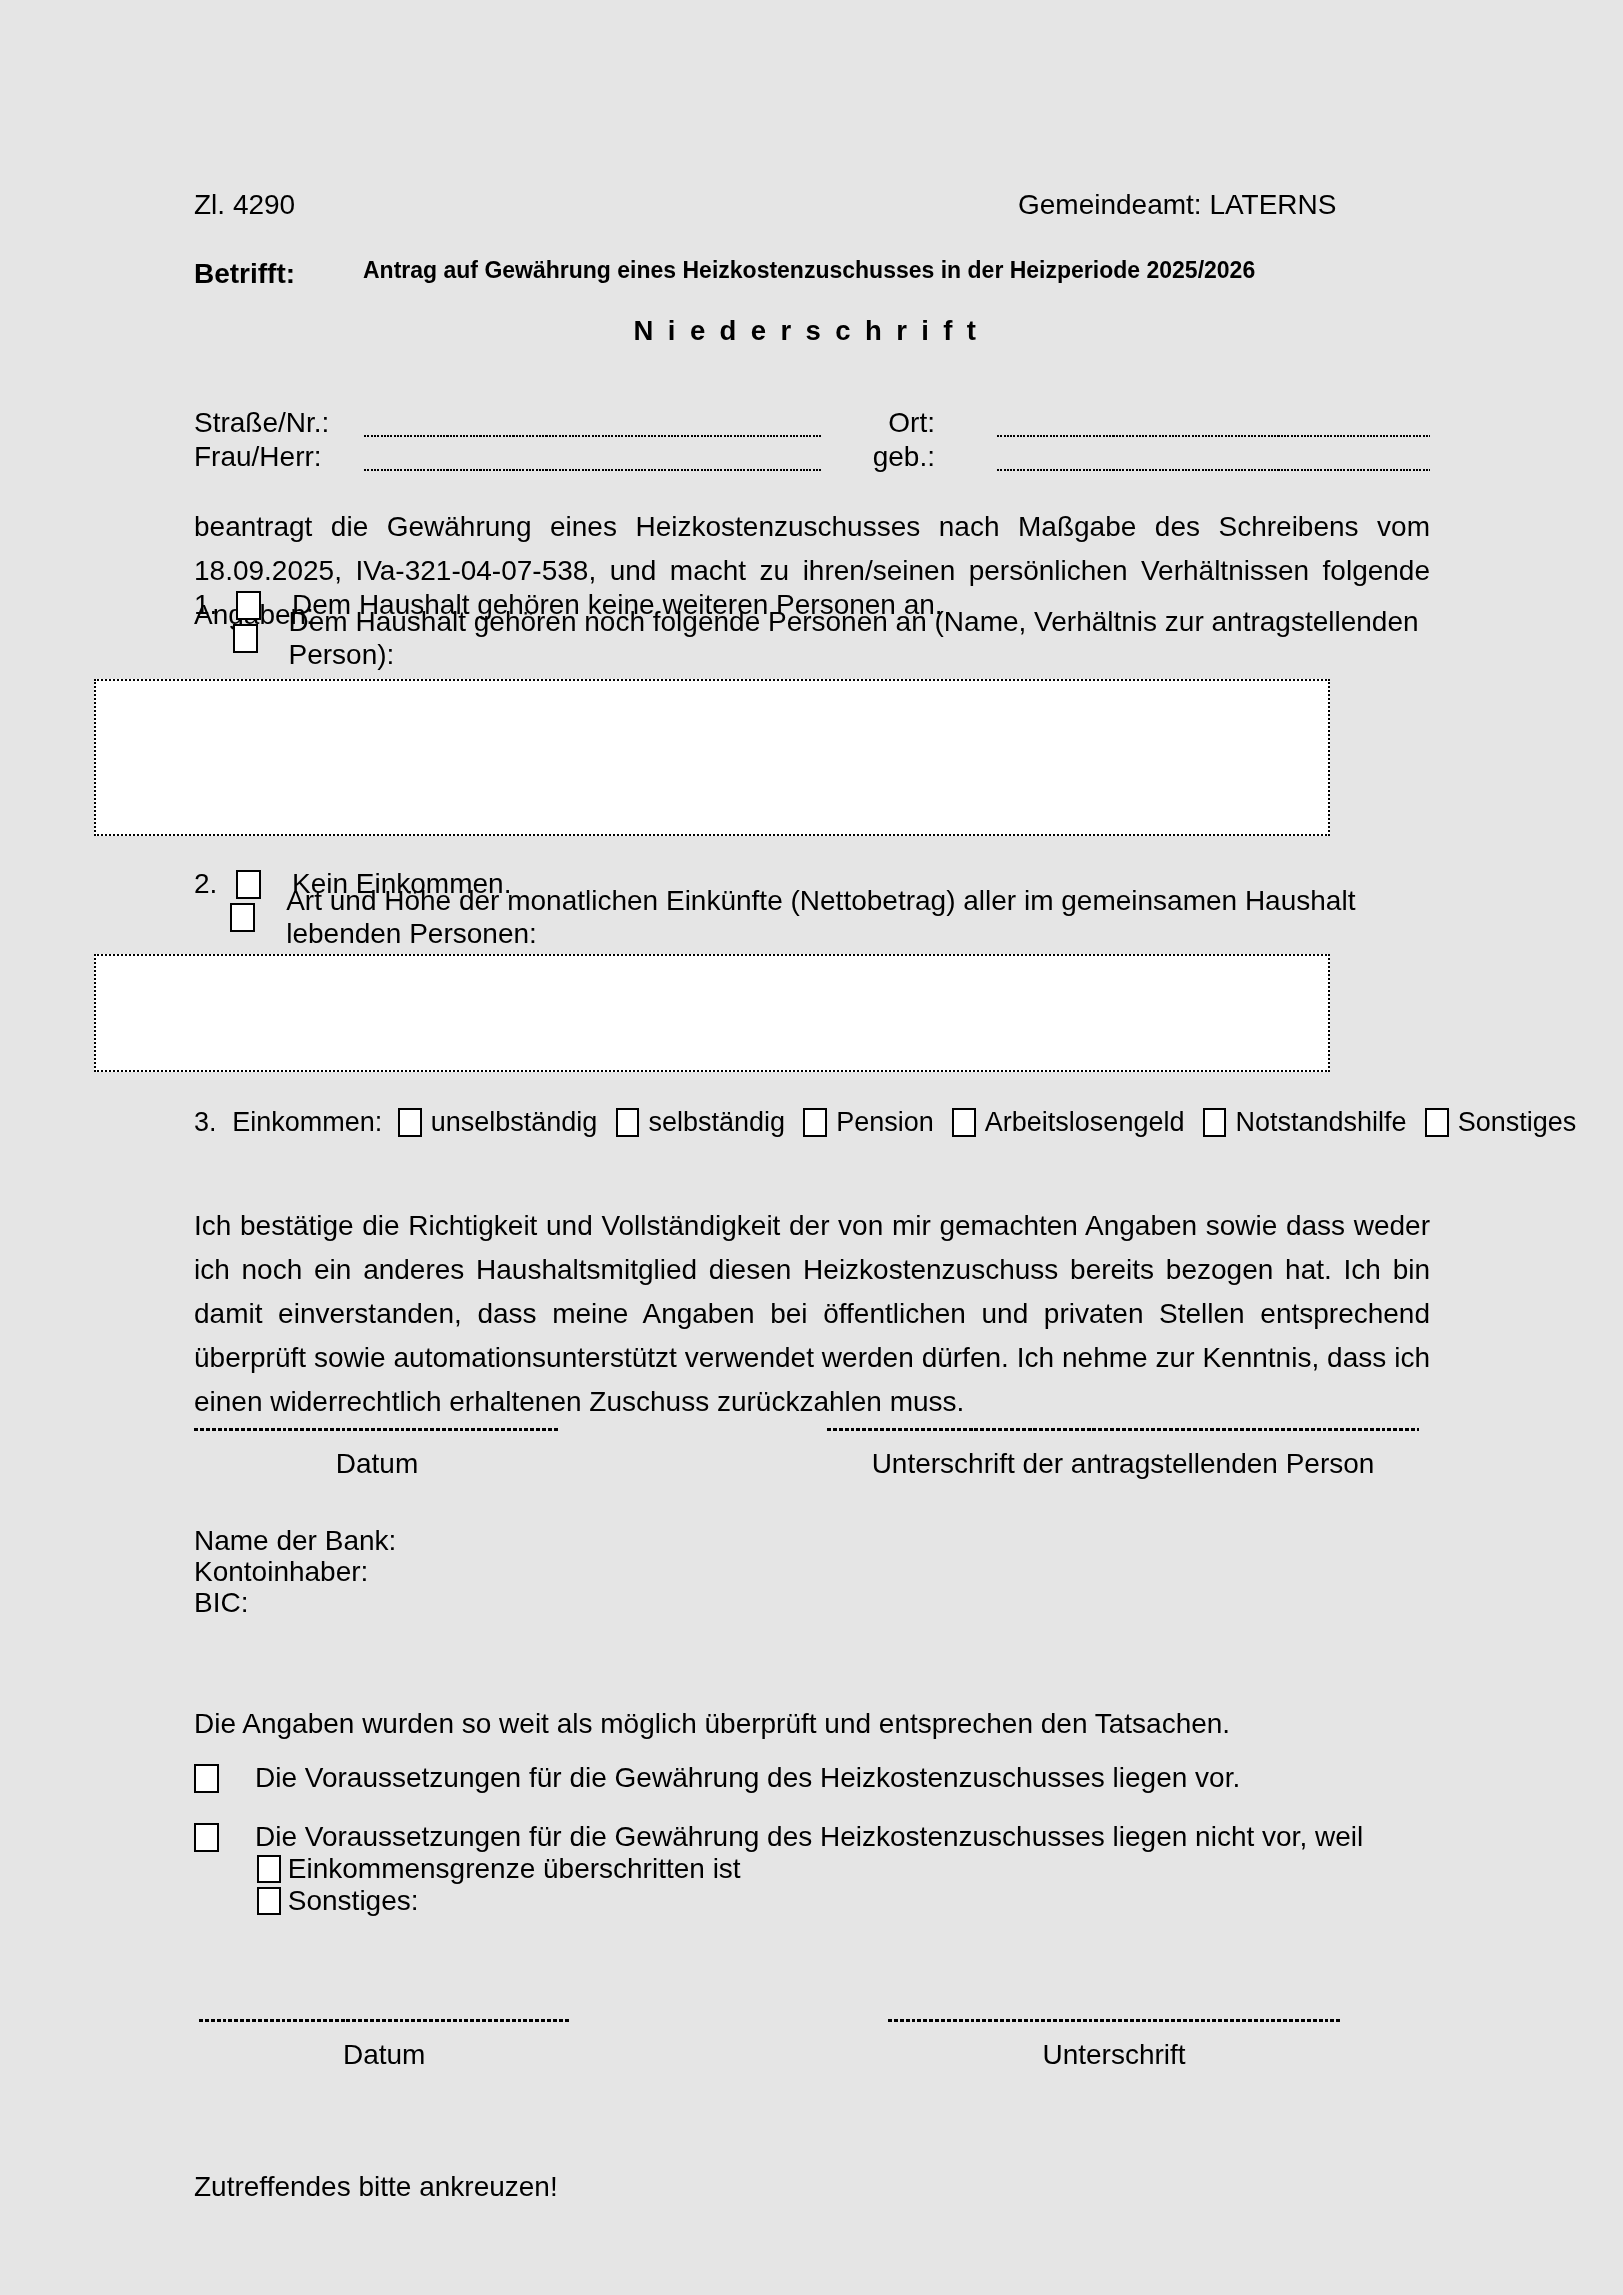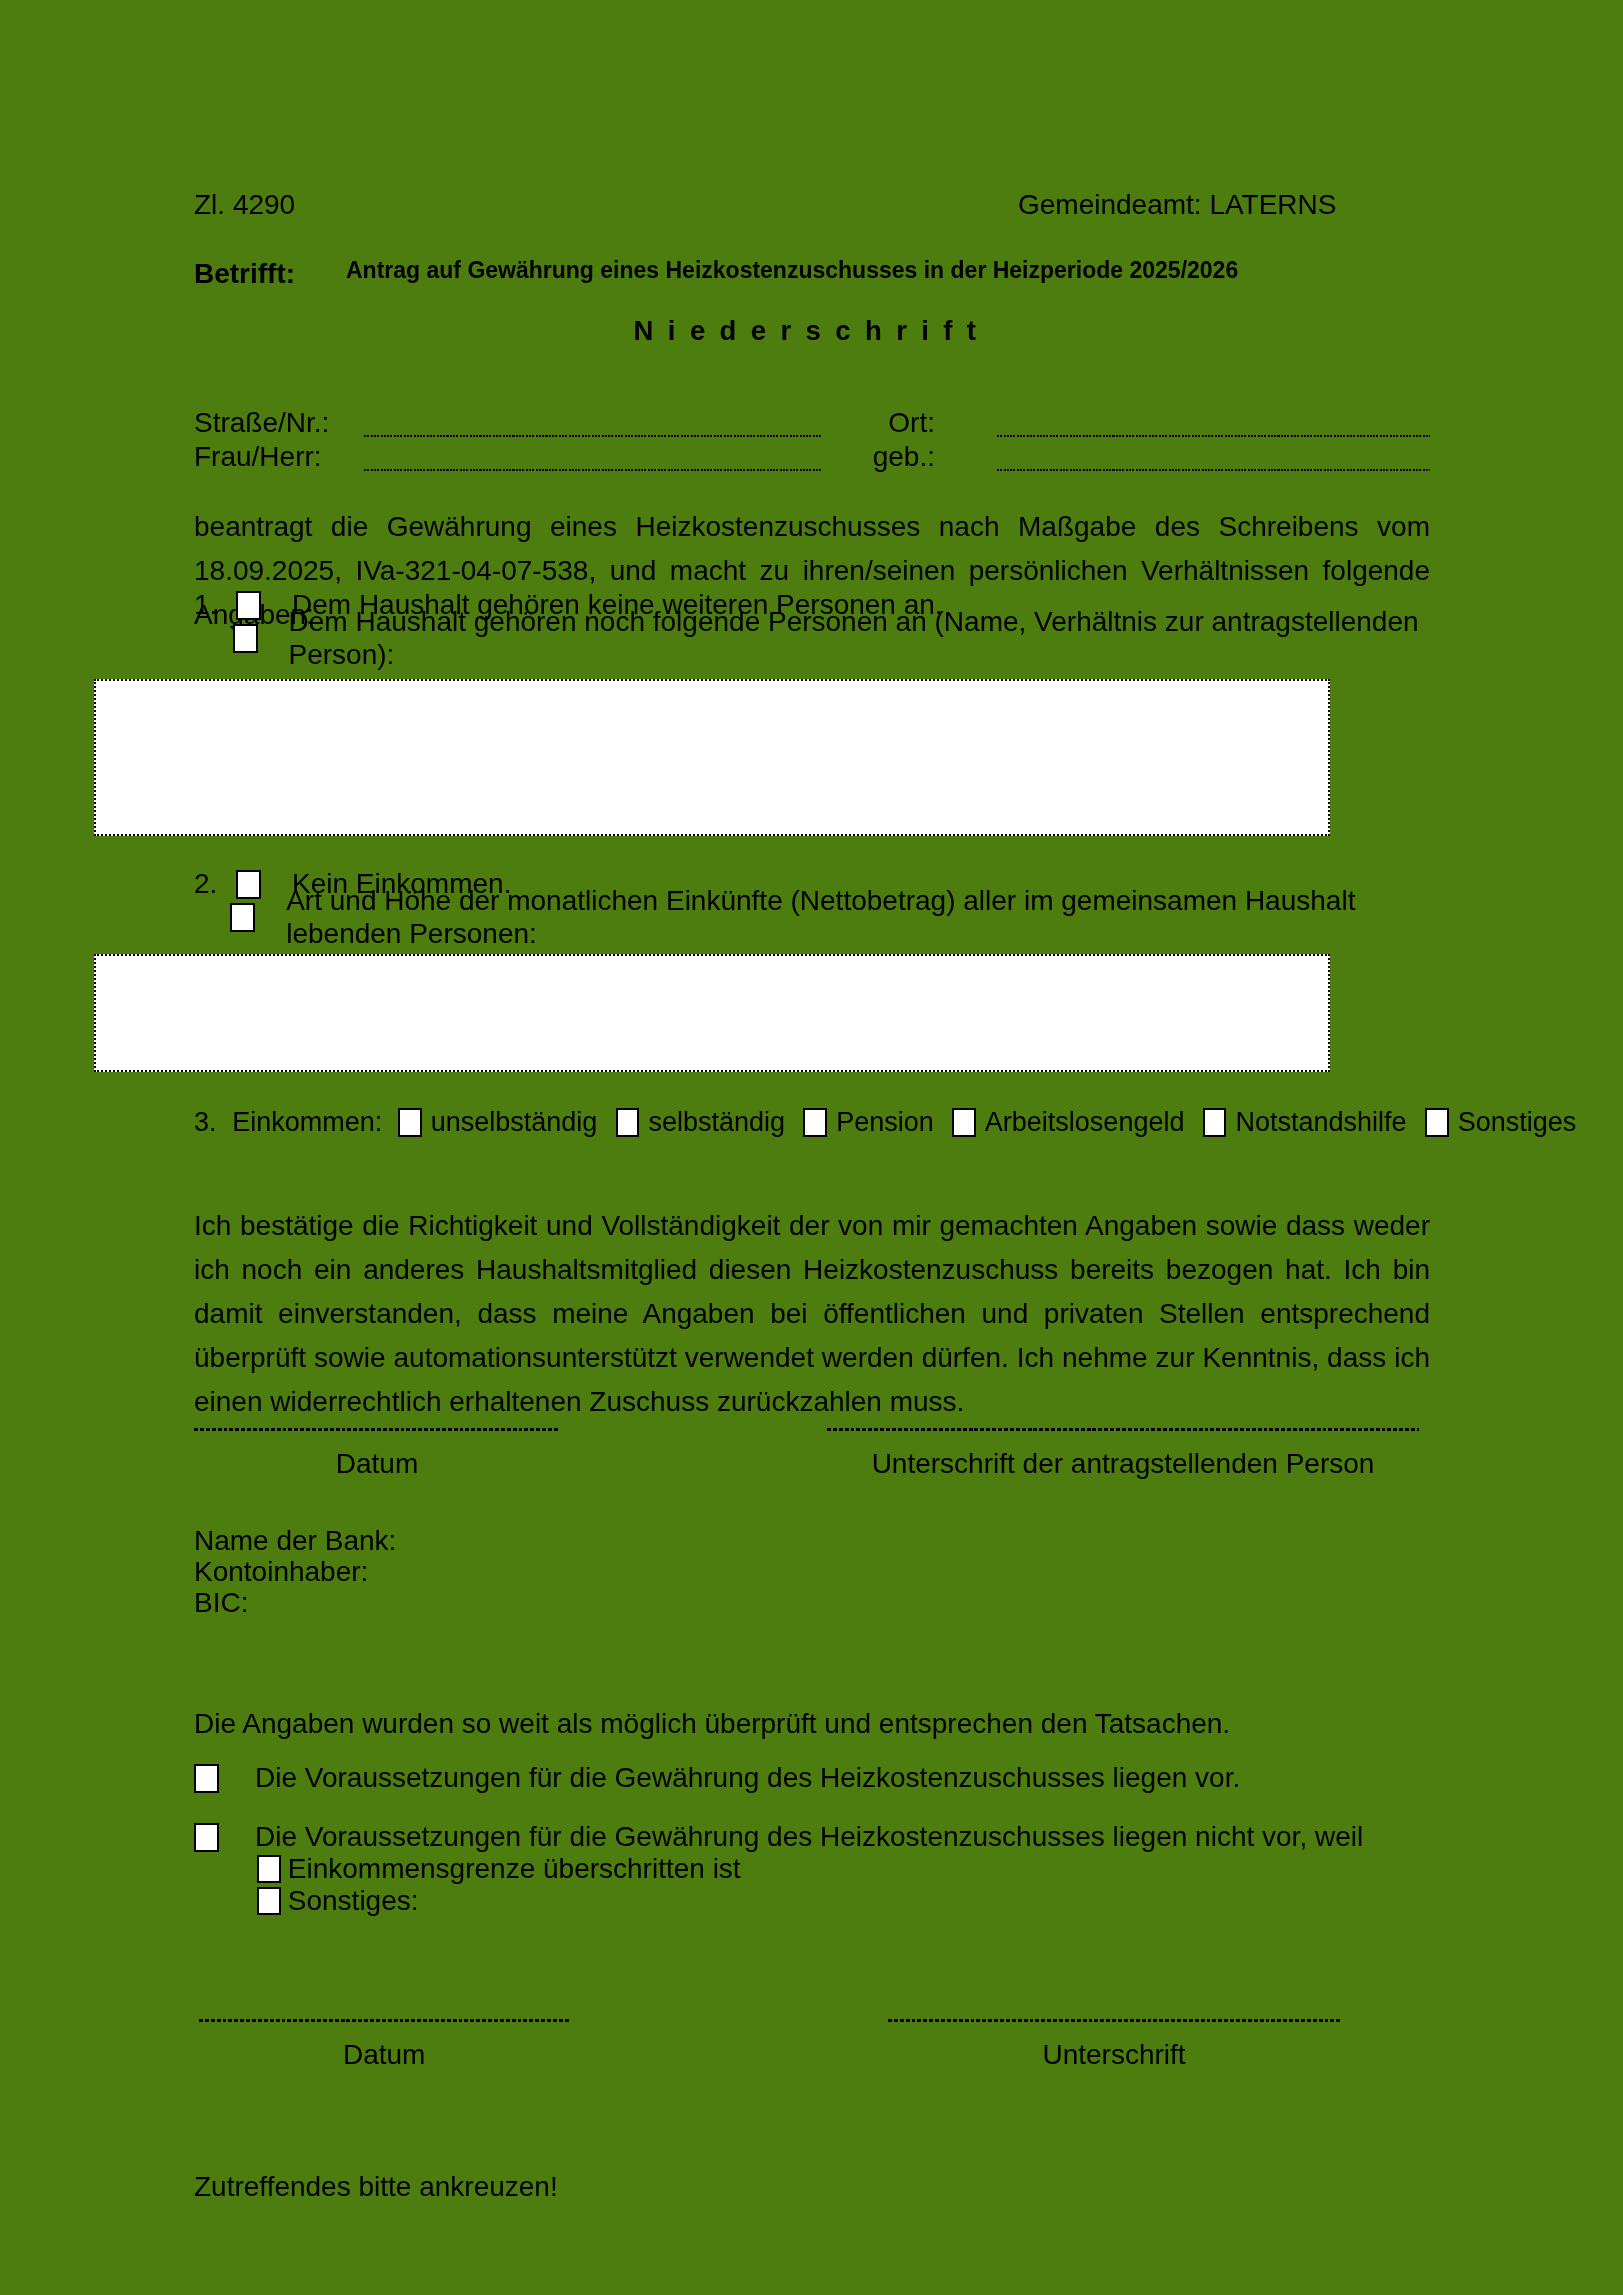--- a/index.html
+++ b/index.html
@@ -3,21 +3,21 @@
 <meta charset="utf-8">
 <style>
   * { margin: 0; padding: 0; box-sizing: border-box; }
   html, body { background: #ffffff; }
   body { font-family: "Liberation Sans", sans-serif; color: #000; }
 
   .page {
     position: relative;
     width: 1623px;
     height: 2295px;
-    background: #4d7c0f;
+    background: #e5e5e5;
     overflow: hidden;
     font-size: 28px;
     line-height: 1.18;
   }
   .sec {
     position: absolute;
     left: 194px;
     width: 1236px;
   }
 
@@ -91,21 +91,21 @@
 </head>
 <body>
 
 <div class="page">
 
   <div class="sec hdr" style="top:188px;">
     <span>Zl. 4290</span>
     <span class="office">Gemeindeamt: LATERNS</span>
   </div>
 
-  <div class="sec subject-row" style="top:257px;">
+  <div class="sec subject-row" style="top:257px;gap:17px;">
     <span class="subject-label">Betrifft:</span>
     <span class="subject-title">Antrag auf Gewährung eines Heizkostenzuschusses in der Heizperiode 2025/2026</span>
   </div>
 
   <div class="sec protocol" style="top:315px;">Niederschrift</div>
 
   <div class="sec" style="top:406px;">
     <div class="field-row">
       <span class="f-label1">Straße/Nr.:</span>
       <span class="f-field1"><span class="dot3"></span><span></span></span>

